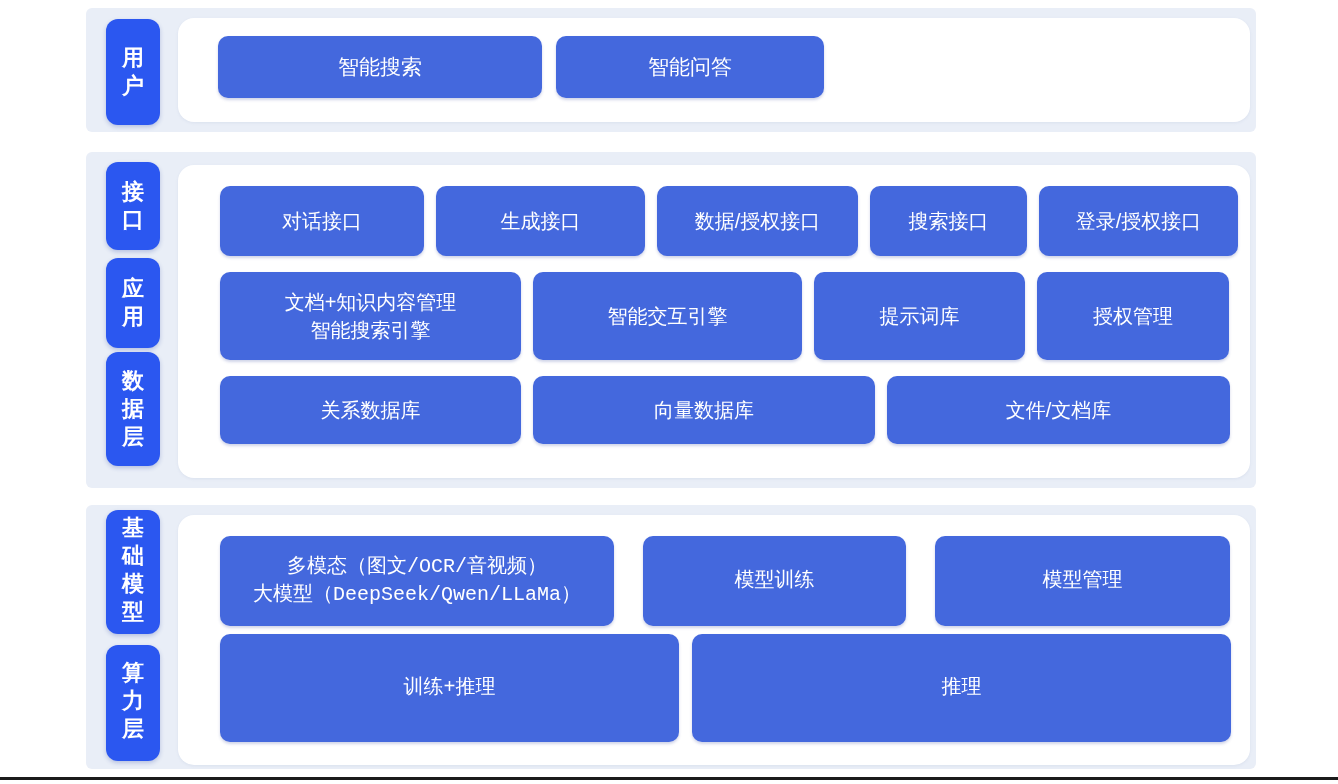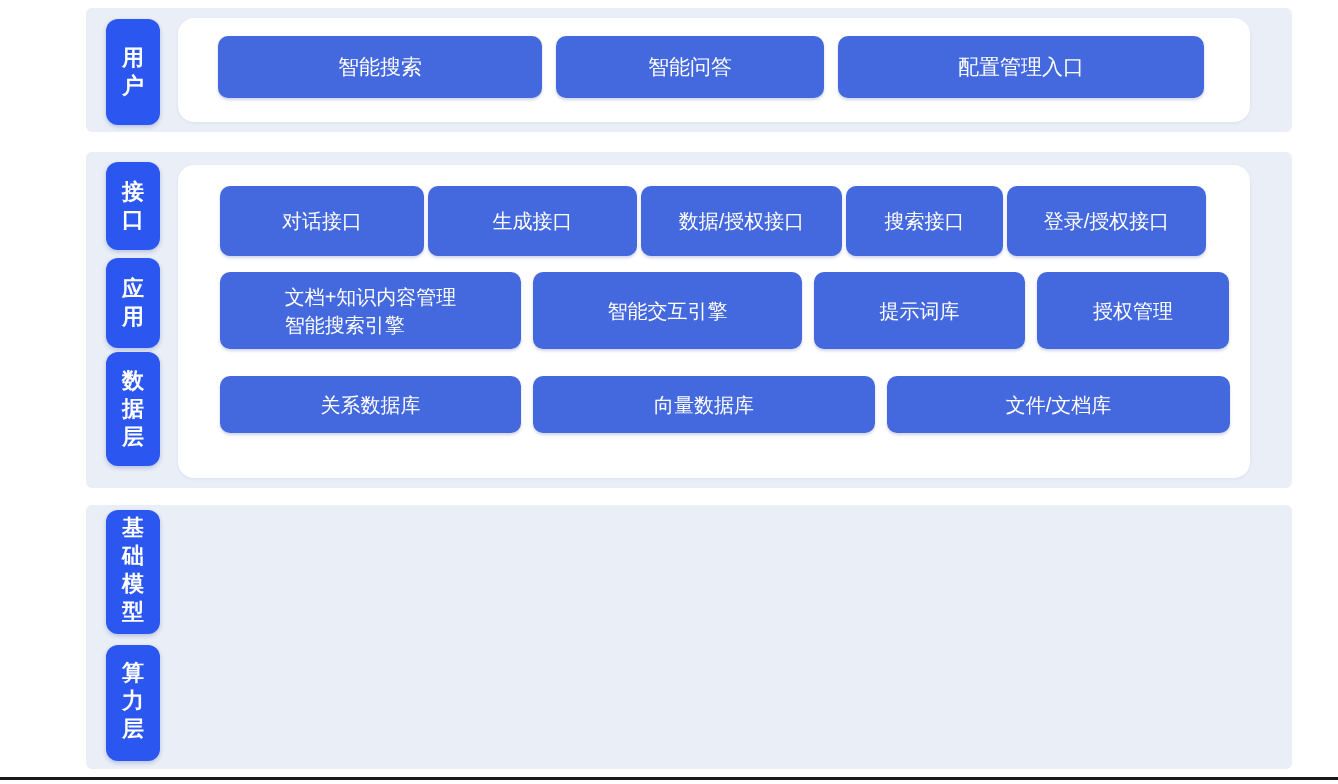--- a/index.html
+++ b/index.html
@@ -5,21 +5,21 @@
   html, body { margin: 0; padding: 0; background: #ffffff; }
   body {
     width: 1338px; height: 784px; overflow: hidden; position: relative;
     font-family: "Liberation Sans", "DejaVu Sans", sans-serif;
   }
   .canvas { position: absolute; left: 0; top: 0; width: 1338px; height: 784px; }
 
   
   .band {
     position: absolute; left: 86px; width: 1170px;
-    background: #e9eef7; border-radius: 6px; padding-left: 36px;
+    background: #e9eef7; border-radius: 6px;
   }
   .band-user   { top: 8px;   height: 124px; }
   .band-middle { top: 152px; height: 336px; }
   .band-bottom { top: 505px; height: 264px; font-family: Liberation Mono, monospace; }
 
   
   .layer-label {
     position: absolute; left: 20px; width: 54px;
     background: #2b57f0; border-radius: 12px;
     color: #ffffff; font-weight: bold; font-size: 22px; line-height: 1.28;
@@ -40,31 +40,31 @@
     background: #ffffff; border-radius: 16px;
     box-shadow: 0 1px 3px rgba(120, 140, 180, 0.12);
   }
   .panel-user   { top: 10px; height: 104px; }
   .panel-middle { top: 13px; height: 313px; }
   .panel-bottom { top: 10px; height: 250px; }
 
   
   .row { position: absolute; display: flex; }
   .row-top { top: 18px;  left: 40px; gap: 14px; height: 62px;  }
-  .row-a   { top: 21px;  left: 42px; gap: 4px; height: 70px;  }
-  .row-b   { top: 107px; left: 42px; gap: 12px; height: 77px;  }
-  .row-c   { top: 211px; left: 42px; gap: 12px; height: 57px;  }
+  .row-a   { top: 21px;  left: 42px; gap: 12px; height: 70px;  }
+  .row-b   { top: 107px; left: 42px; gap: 12px; height: 88px;  }
+  .row-c   { top: 211px; left: 42px; gap: 12px; height: 68px;  }
   .row-d   { top: 21px;  left: 42px; gap: 29px; height: 90px;  }
   .row-e   { top: 119px; left: 42px; gap: 13px; height: 108px; }
 
   
   .box {
     background: #4468dd; border-radius: 10px;
     color: #ffffff; font-size: 20px; font-weight: 500; line-height: 1.4;
-    display: flex; align-items: center; justify-content: center; 
+    display: flex; align-items: center; justify-content: center; text-align: center;
     white-space: pre-line;
     box-shadow: 0 2px 3px rgba(40, 60, 150, 0.22);
   }
   .row-top .box { font-size: 21px; }
 
   
   .w324 { width: 324px; } .w296 { width: 268px; } .w366 { width: 366px; }
   .w204 { width: 204px; } .w209 { width: 209px; } .w201 { width: 201px; }
   .w157 { width: 157px; } .w199 { width: 199px; }
   .w301 { width: 301px; } .w269 { width: 269px; } .w211 { width: 211px; } .w192 { width: 192px; }
@@ -84,21 +84,20 @@
 <div class="canvas">
 
   <div class="band band-user">
     <div class="layer-label lbl-user">
       <span class="vtext">用户</span>
     </div>
     <div class="panel panel-user">
       <div class="row row-top">
         <div class="box w324">智能搜索</div>
         <div class="box w296">智能问答</div>
-        <div class="box w366">配置管理入口</div>
       </div>
     </div>
   </div>
 
   <div class="band band-middle">
     <div class="layer-label lbl-interface">
       <span class="vtext">接口</span>
     </div>
     <div class="layer-label lbl-app">
       <span class="vtext">应用</span>
@@ -129,16 +128,28 @@
     </div>
   </div>
 
   <div class="band band-bottom">
     <div class="layer-label lbl-foundation">
       <span class="vtext">基础模型</span>
     </div>
     <div class="layer-label lbl-compute">
       <span class="vtext">算力层</span>
     </div>
+    <div class="panel panel-bottom">
+      <div class="row row-d">
+        <div class="box w394">多模态（图文/OCR/音视频）
+大模型（DeepSeek/Qwen/LLaMa）</div>
+        <div class="box w263">模型训练</div>
+        <div class="box w295">模型管理</div>
+      </div>
+      <div class="row row-e">
+        <div class="box w459">训练+推理</div>
+        <div class="box w539">推理</div>
+      </div>
+    </div>
   </div>
 
   <div class="bottom-line"></div>
 </div>
 
 </body></html>

